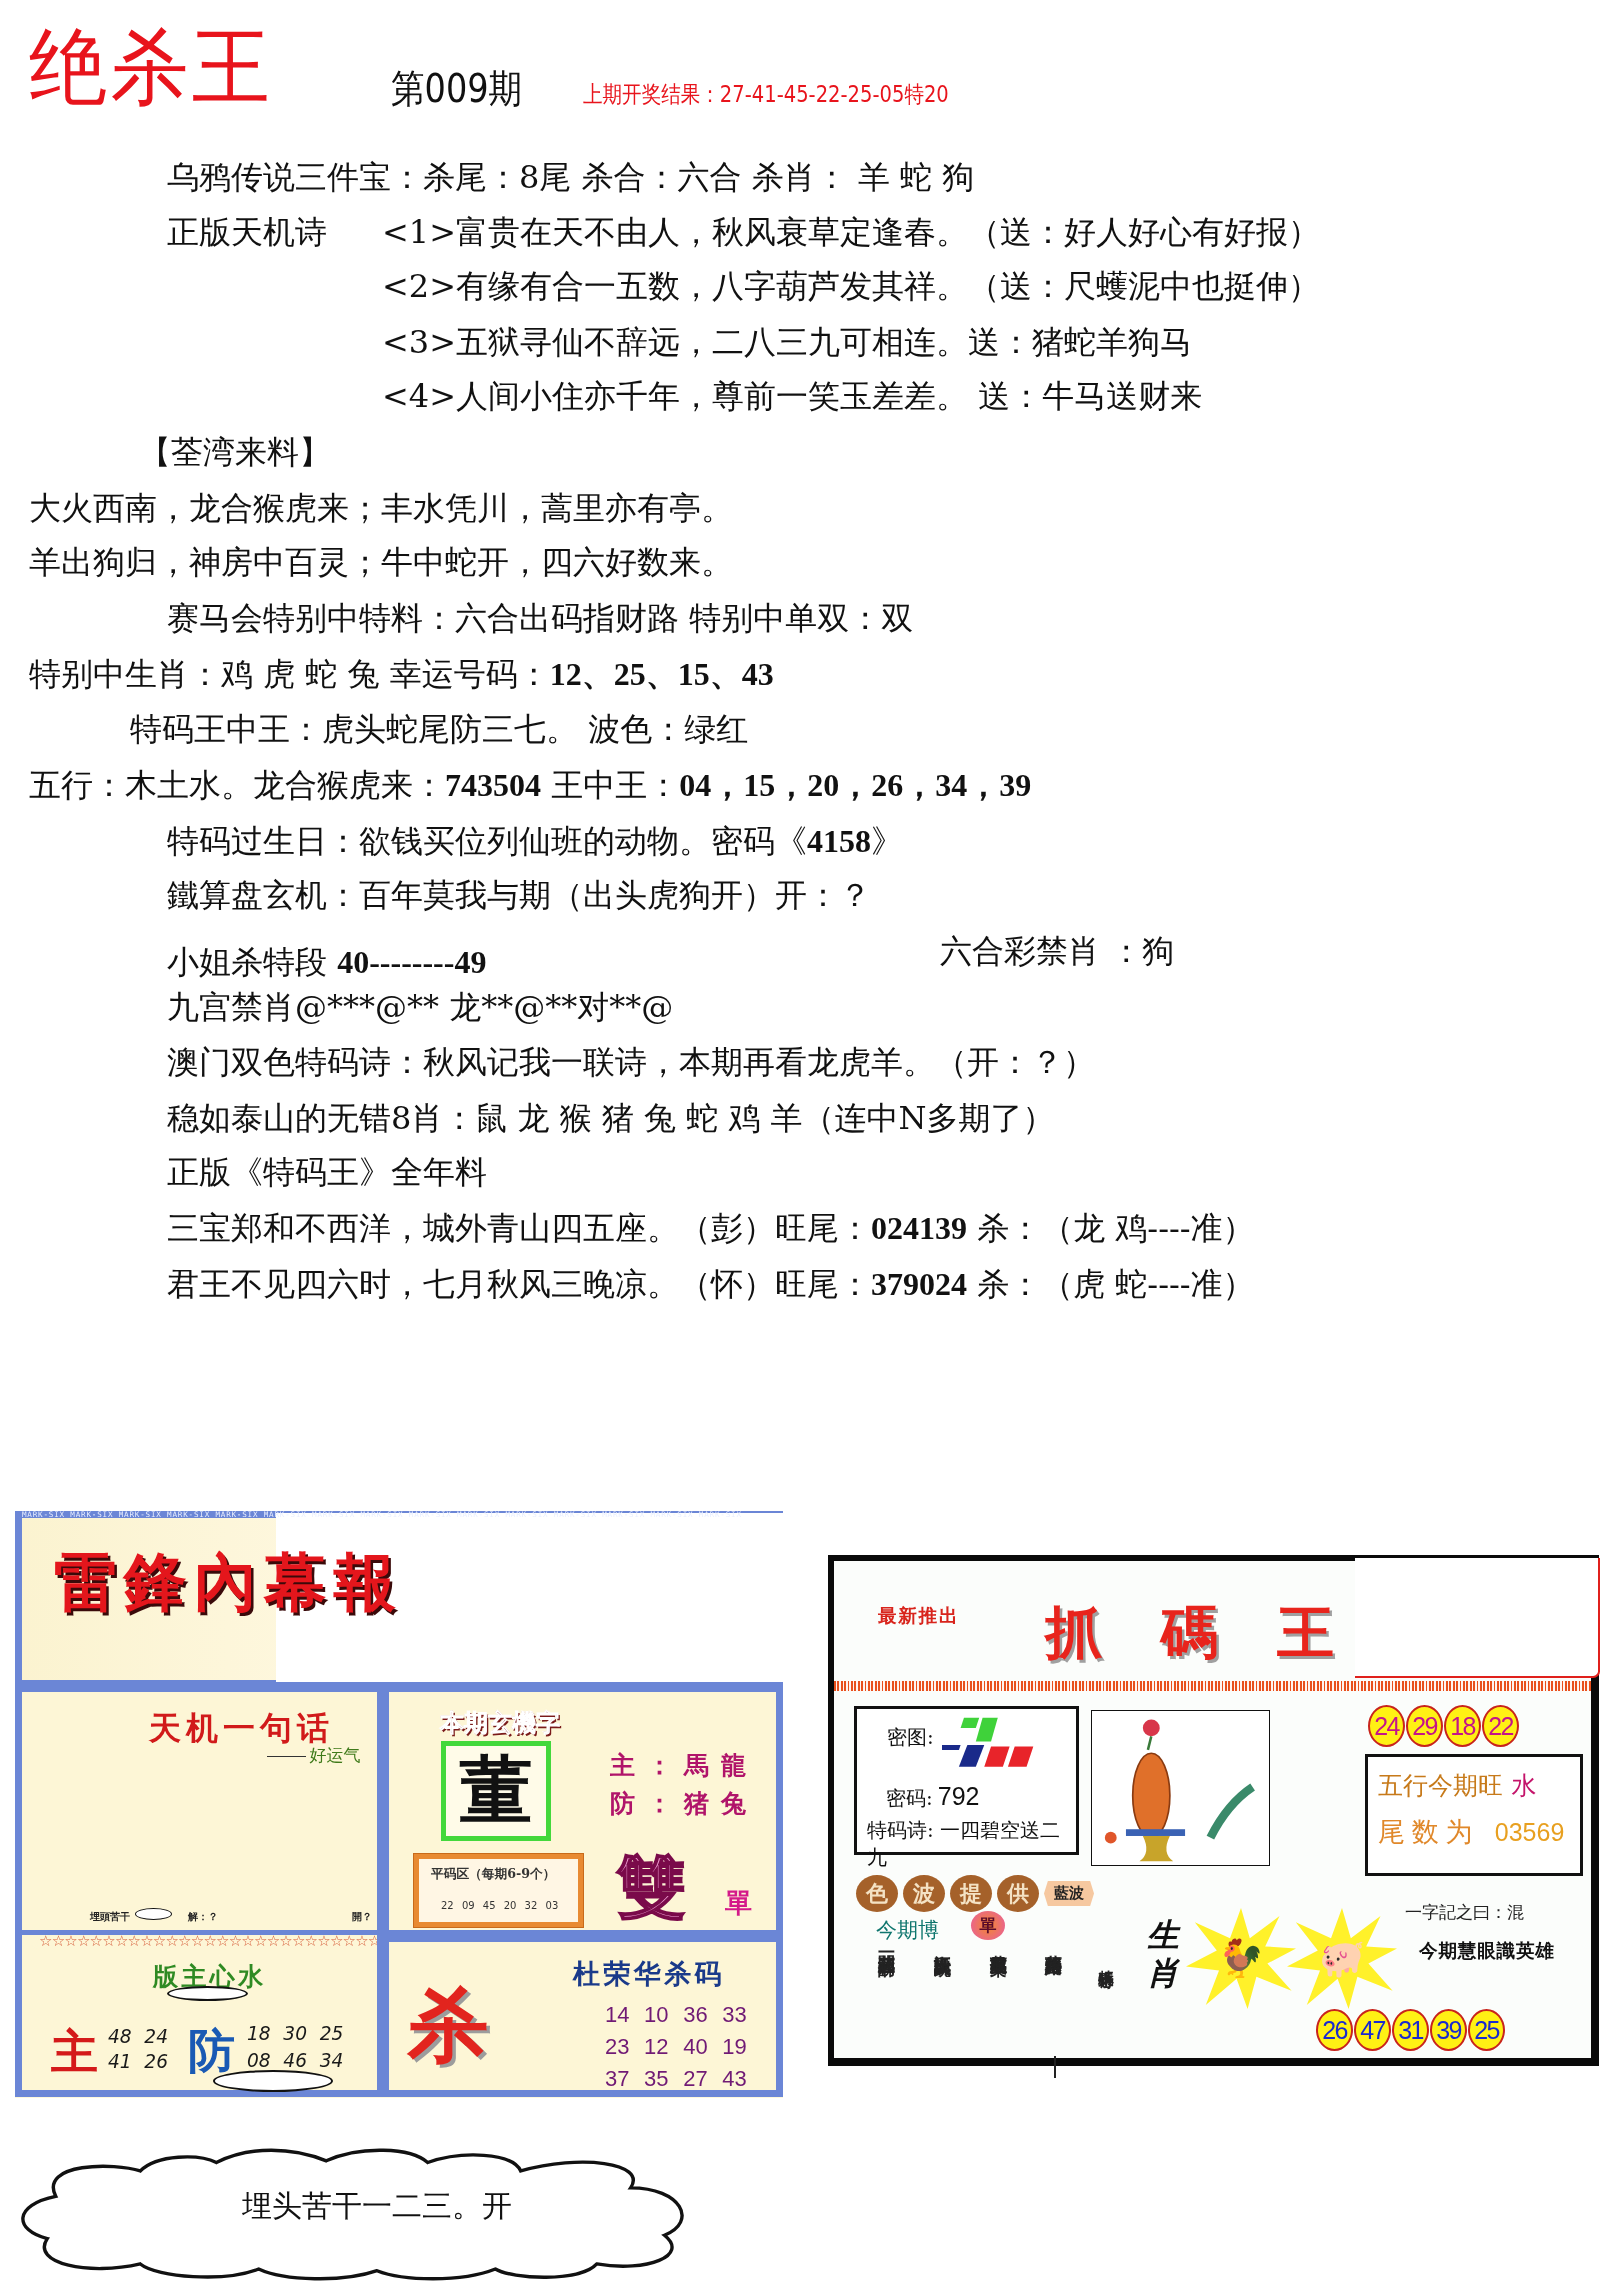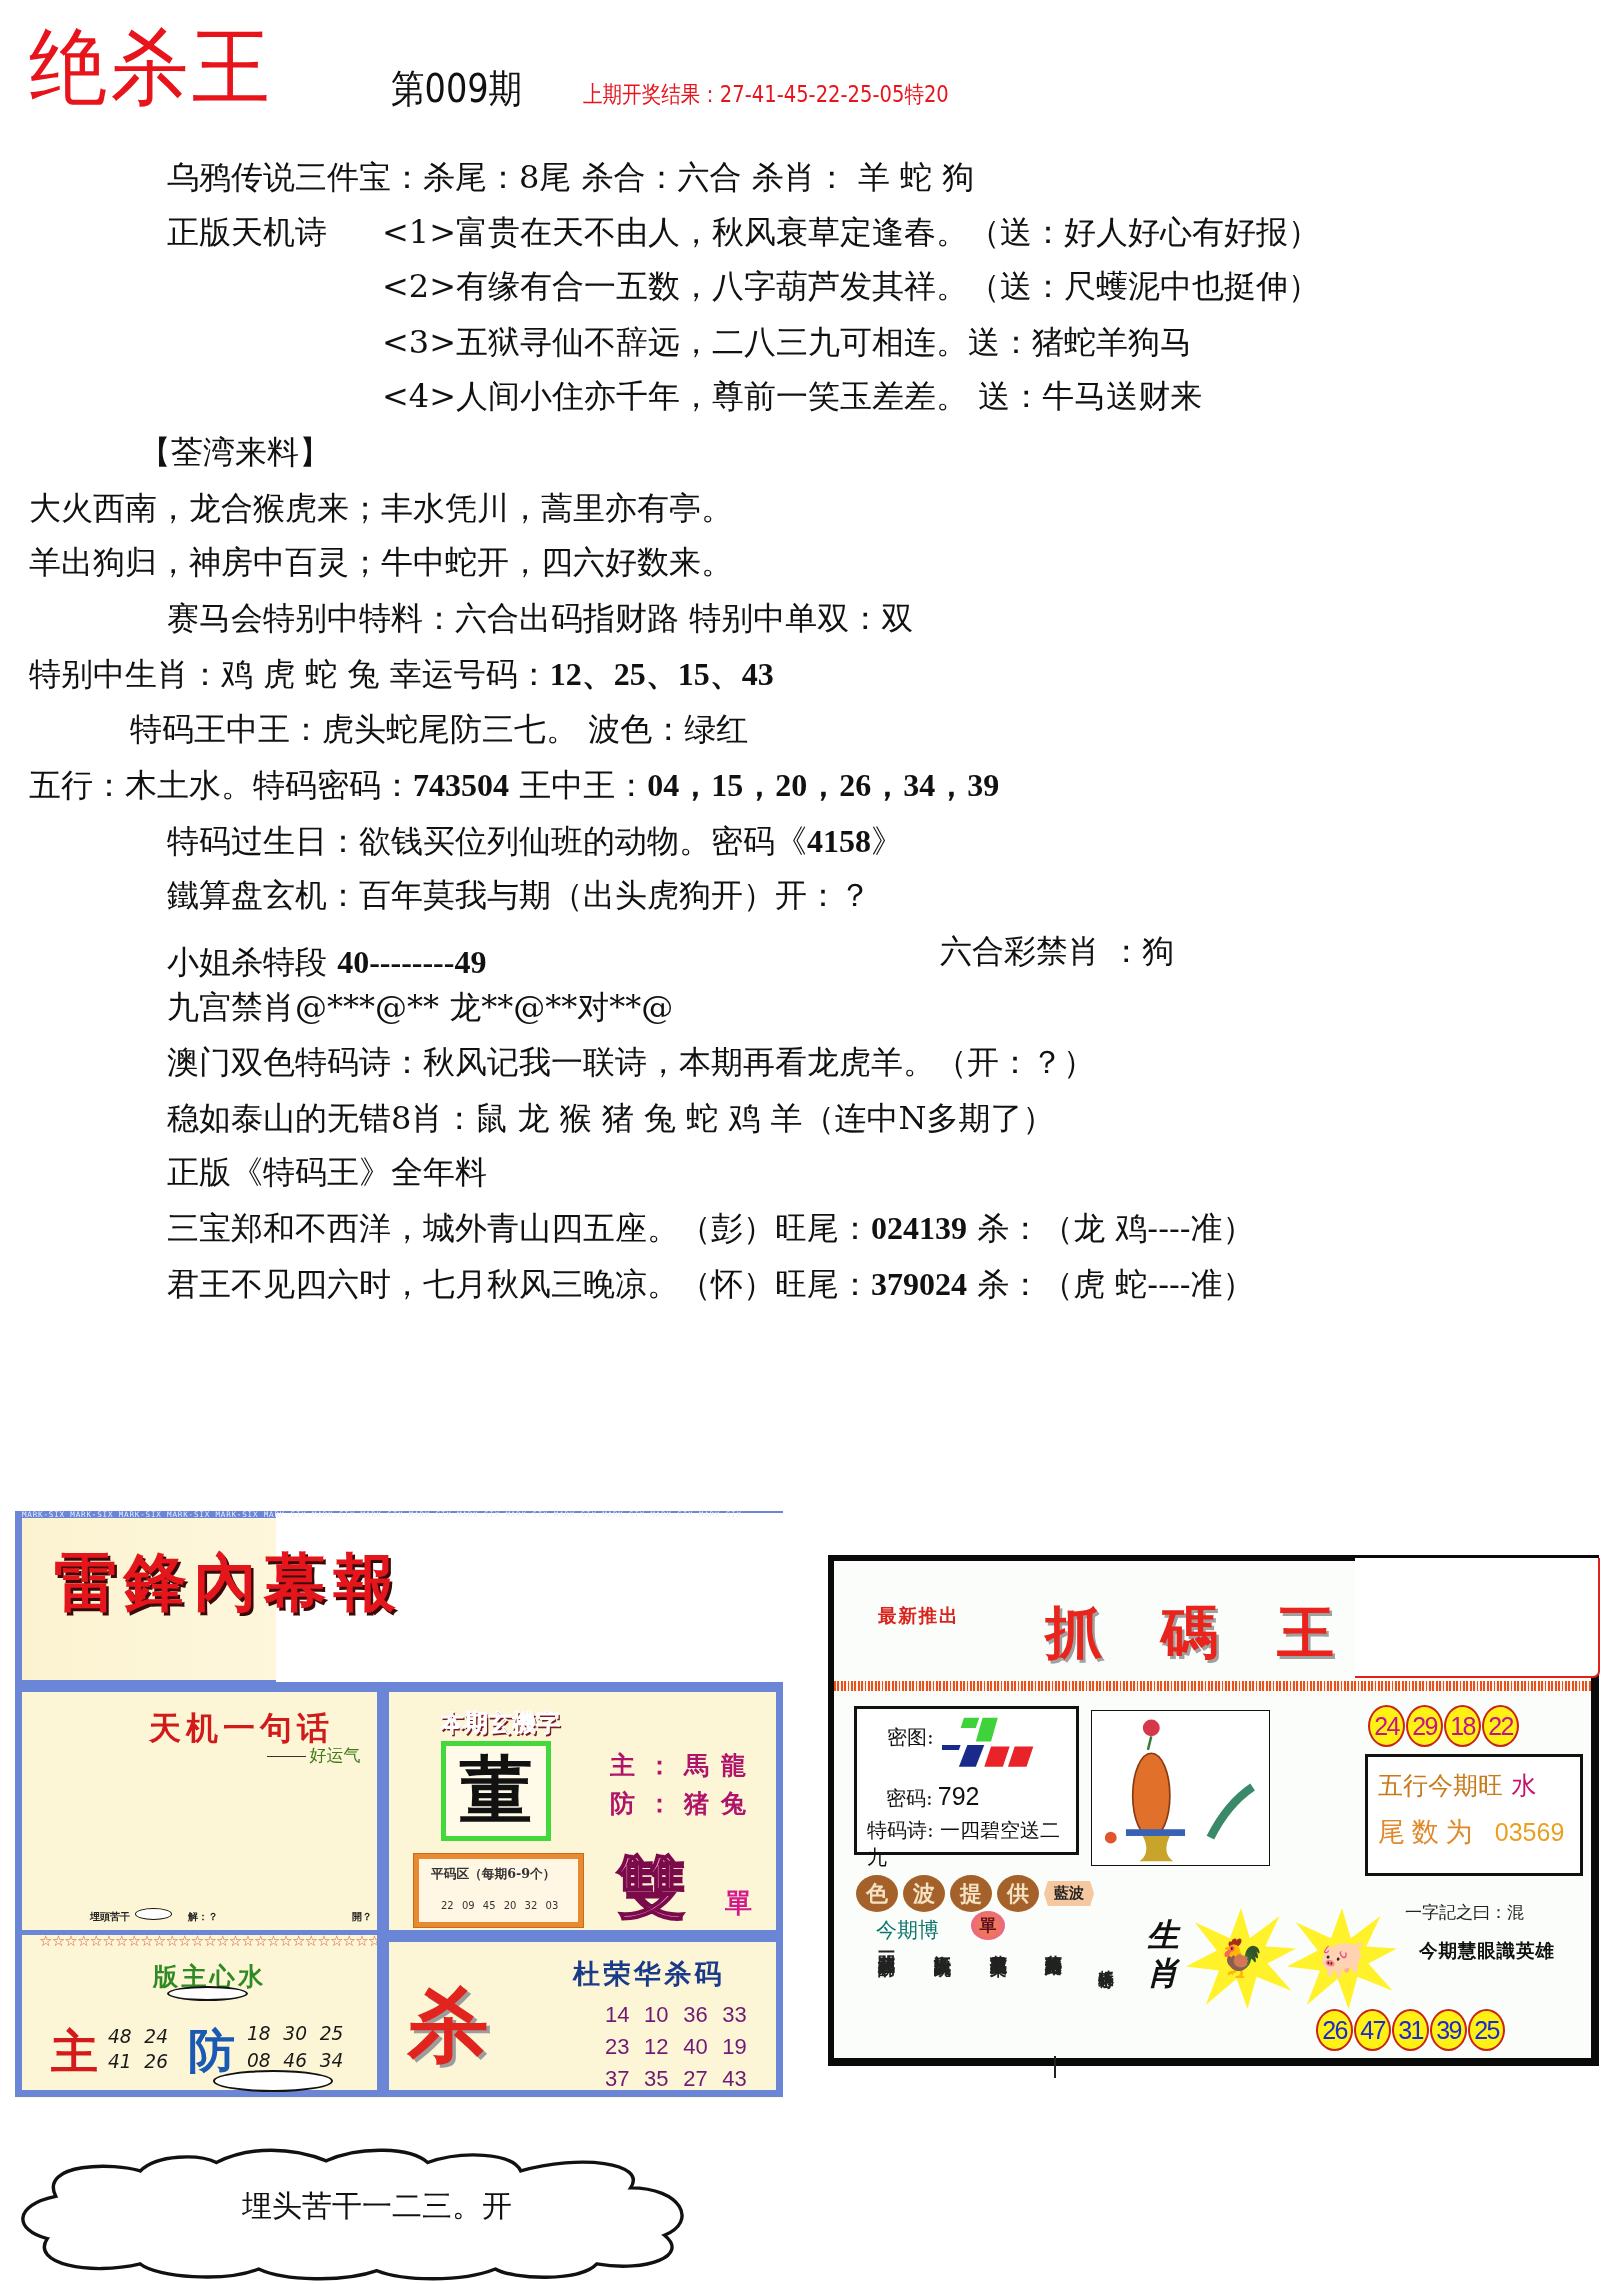--- a/index.html
+++ b/index.html
@@ -98,21 +98,21 @@
 <div class="abs line" style="left:382px; top:380px;">&lt;4&gt;人间小住亦千年，尊前一笑玉差差。 送：牛马送财来</div>
 <div class="abs line" style="left:139px; top:436px;">【荃湾来料】</div>
 <div class="abs line" style="left:29px; top:492px;">大火西南，龙合猴虎来；丰水凭川，蒿里亦有亭。</div>
 <div class="abs line" style="left:29px; top:546px;">羊出狗归，神房中百灵；牛中蛇开，四六好数来。</div>
 <div class="abs line" style="left:167px; top:602px;">赛马会特别中特料：六合出码指财路 特别中单双：双</div>
 <div class="abs line" style="left:29px; top:658px;">
   <span>特别中生肖：鸡 虎 蛇 兔 幸运号码：</span><b>12、25、15、43</b>
 </div>
 <div class="abs line" style="left:130px; top:713px;">特码王中王：虎头蛇尾防三七。 波色：绿红</div>
 <div class="abs line" style="left:29px; top:769px;">
-  <span>五行：木土水。特码密码：</span><b>743504</b><span> 王中王：</span><b>04，15，20，26，34，39</b>
+  <span>五行：木土水。龙合猴虎来：</span><b>743504</b><span> 王中王：</span><b>04，15，20，26，34，39</b>
 </div>
 <div class="abs line" style="left:167px; top:825px;">
   <span>特码过生日：欲钱买位列仙班的动物。密码《</span><b>4158</b><span>》</span>
 </div>
 <div class="abs line" style="left:167px; top:879px;">鐵算盘玄机：百年莫我与期（出头虎狗开）开：？</div>
 <div class="abs line" style="left:167px; top:946px;">
   <span>小姐杀特段 </span><b>40--------49</b>
 </div>
 <div class="abs line" style="left:940px; top:935px;">六合彩禁肖 ：狗</div>
 <div class="abs line" style="left:167px; top:991px;">九宫禁肖@***@** 龙**@**对**@</div>

